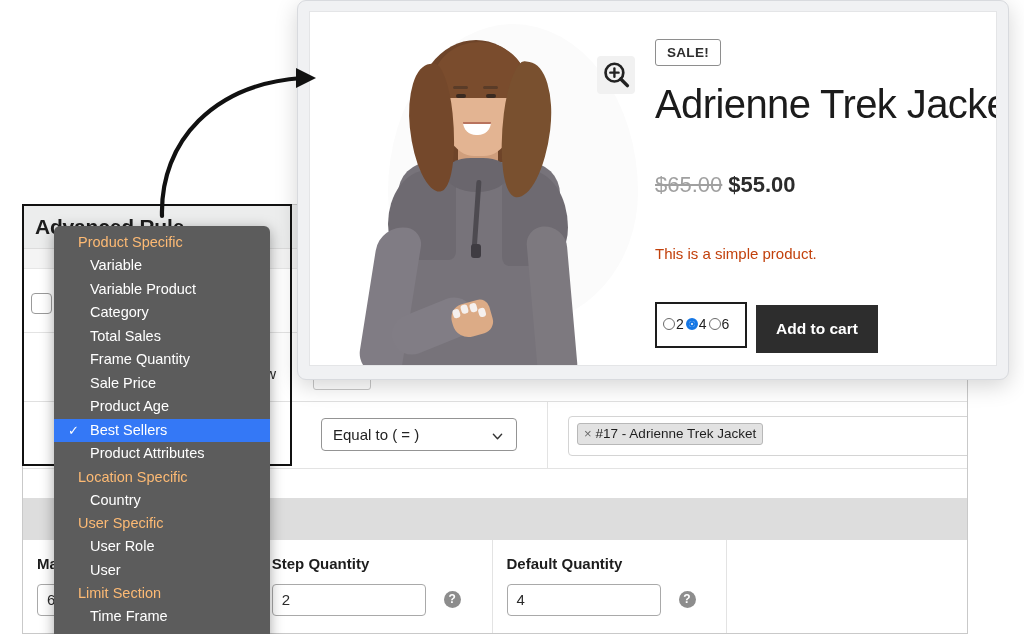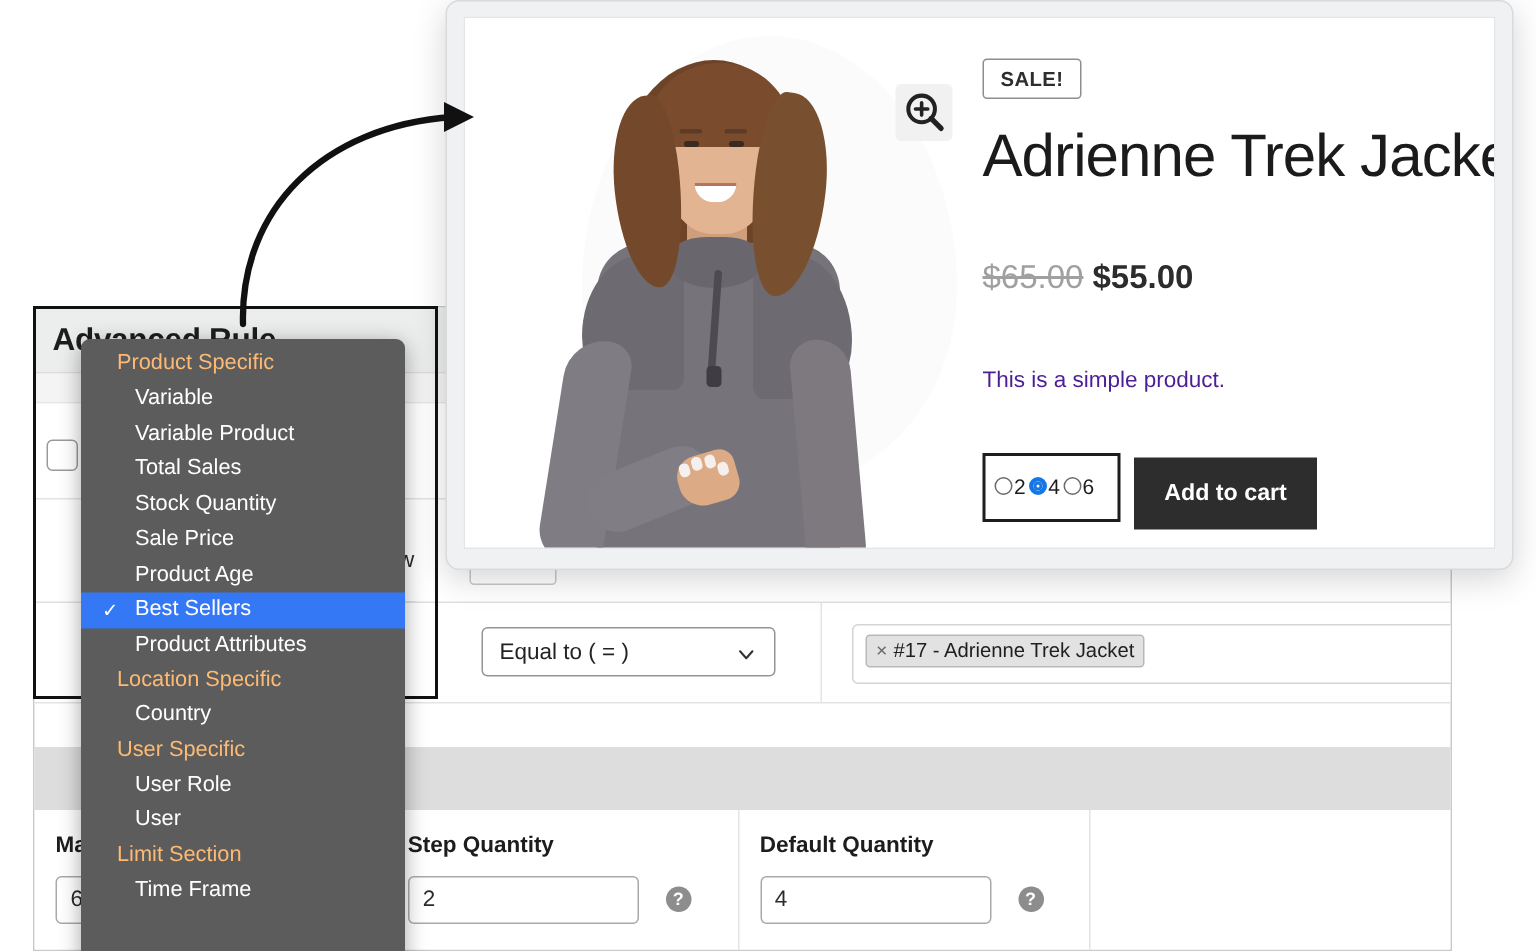--- a/index.html
+++ b/index.html
@@ -242,21 +242,21 @@
     font-size:40px; font-weight:400; color:#1b1b1b; letter-spacing:-.6px;
     white-space:nowrap;
   }
   #price-line{ position:absolute; left:0px; top:160px; white-space:nowrap;}
   #price-old{
     font-size:22px; color:#a0a0a0; text-decoration:line-through; font-weight:400;
   }
   #price-new{ font-size:22px; color:#2c2c2c; font-weight:700; margin-left:6px;}
   #product-desc{
     position:absolute; left:0px; top:233px;
-    font-size:15px; color:#4c1d95; white-space:nowrap;
+    font-size:15px; color:#c2410c; white-space:nowrap;
   }
   #qty-radio-box{
     position:absolute; left:0px; top:290px; width:92px; height:46px;
     border:2px solid #1d1d1d; background:#ffffff; box-sizing:border-box;
   }
   #qty-radio-inner{
     position:absolute; left:6px; top:12px; display:flex; align-items:center;
     font-size:14px; color:#1d1d1d;
   }
   .radio{
@@ -437,22 +437,23 @@
   <path d="M42 166 C 40 90, 95 34, 182 28" fill="none" stroke="#111" stroke-width="4.2" stroke-linecap="round"></path>
   <path d="M176 18 L196 28 L176 38 Z" fill="#111"></path>
 </svg>
 
 <div id="highlight-box"></div>
 
 <div id="dropdown">
     <div class="dd-group">Product Specific</div>
     <div class="dd-item"><span>Variable</span></div>
     <div class="dd-item"><span>Variable Product</span></div>
+    <div class="dd-item"><span>Category</span></div>
     <div class="dd-item"><span>Total Sales</span></div>
-    <div class="dd-item"><span>Stock Quantity</span></div>
+    <div class="dd-item"><span>Frame Quantity</span></div>
     <div class="dd-item"><span>Sale Price</span></div>
     <div class="dd-item"><span>Product Age</span></div>
     <div class="dd-item selected"><span class="dd-check">✓</span><span>Best Sellers</span></div>
     <div class="dd-item"><span>Product Attributes</span></div>
     <div class="dd-group">Location Specific</div>
     <div class="dd-item"><span>Country</span></div>
     <div class="dd-group">User Specific</div>
     <div class="dd-item"><span>User Role</span></div>
     <div class="dd-item"><span>User</span></div>
     <div class="dd-group">Limit Section</div>

